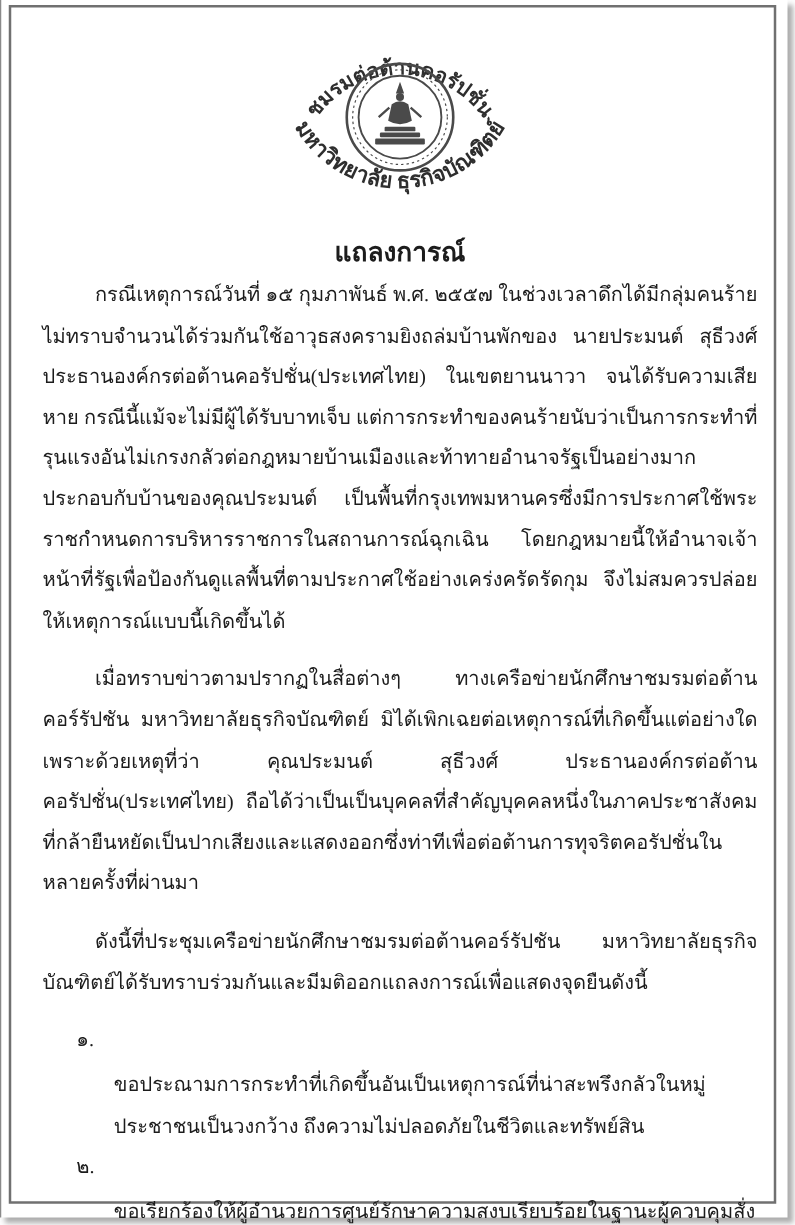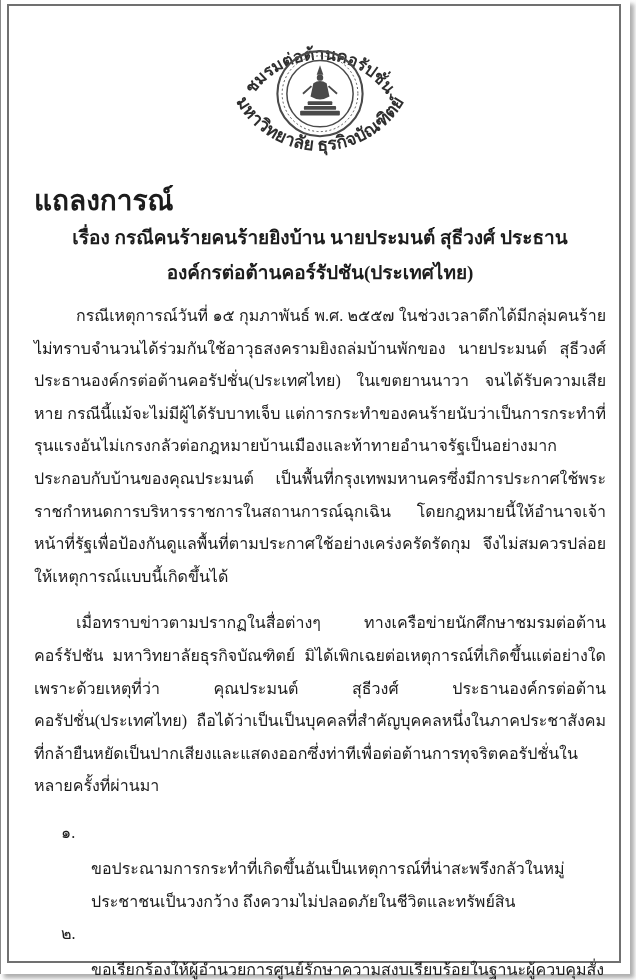--- a/index.html
+++ b/index.html
@@ -25,21 +25,22 @@
     pointer-events:none;
   }
   .content{
     position:absolute;
     left:33px;top:10px;
     width:572px;
   }
   .logo-wrap{ text-align:center; margin-top:8px; }
   .logo-wrap svg{ display:inline-block; }
   .doc-title{
-    font-size:28px;
+    text-align:center;
+    font-size:21px;
     font-weight:bold;
     margin:22px 0 4px 0;
     line-height:30px;
   }
   .doc-subject{
     text-align:center;
     font-size:19px;
     font-weight:bold;
     line-height:35px;
     margin:2px 18px 10px 18px;
@@ -106,26 +107,26 @@
         </g>
 
         <text class="seal-text" font-size="18.5">
           <textPath href="#arcBot" startOffset="50%" text-anchor="middle">มหาวิทยาลัย ธุรกิจบัณฑิตย์</textPath>
         </text>
       </svg>
     </div>
 
     <div class="doc-title">แถลงการณ์</div>
 
-    <div class="doc-subject">เรื่อง กรณีคนร้ายคนร้ายยิงบ้าน นายประมนต์ สุธีวงศ์ ประธานองค์กรต่อต้านคอร์รัปชัน(ประเทศไทย)</div>
 
     <p class="para">กรณีเหตุการณ์วันที่ ๑๕ กุมภาพันธ์ พ.ศ. ๒๕๕๗ ในช่วงเวลาดึกได้มีกลุ่มคนร้ายไม่ทราบจำนวนได้ร่วมกันใช้อาวุธสงครามยิงถล่มบ้านพักของ นายประมนต์ สุธีวงศ์ ประธานองค์กรต่อต้านคอรัปชั่น(ประเทศไทย) ในเขตยานนาวา จนได้รับความเสียหาย กรณีนี้แม้จะไม่มีผู้ได้รับบาทเจ็บ แต่การกระทำของคนร้ายนับว่าเป็นการกระทำที่รุนแรงอันไม่เกรงกลัวต่อกฎหมายบ้านเมืองและท้าทายอำนาจรัฐเป็นอย่างมาก ประกอบกับบ้านของคุณประมนต์ เป็นพื้นที่กรุงเทพมหานครซึ่งมีการประกาศใช้พระราชกำหนดการบริหารราชการในสถานการณ์ฉุกเฉิน โดยกฎหมายนี้ให้อำนาจเจ้าหน้าที่รัฐเพื่อป้องกันดูแลพื้นที่ตามประกาศใช้อย่างเคร่งครัดรัดกุม จึงไม่สมควรปล่อยให้เหตุการณ์แบบนี้เกิดขึ้นได้</p>
 
     <p class="para">เมื่อทราบข่าวตามปรากฏในสื่อต่างๆ ทางเครือข่ายนักศึกษาชมรมต่อต้านคอร์รัปชัน มหาวิทยาลัยธุรกิจบัณฑิตย์ มิได้เพิกเฉยต่อเหตุการณ์ที่เกิดขึ้นแต่อย่างใด เพราะด้วยเหตุที่ว่า คุณประมนต์ สุธีวงศ์ ประธานองค์กรต่อต้านคอรัปชั่น(ประเทศไทย) ถือได้ว่าเป็นเป็นบุคคลที่สำคัญบุคคลหนึ่งในภาคประชาสังคมที่กล้ายืนหยัดเป็นปากเสียงและแสดงออกซึ่งท่าทีเพื่อต่อต้านการทุจริตคอรัปชั่นในหลายครั้งที่ผ่านมา</p>
 
+    <p class="para">ดังนี้ที่ประชุมเครือข่ายนักศึกษาชมรมต่อต้านคอร์รัปชัน มหาวิทยาลัยธุรกิจบัณฑิตย์ได้รับทราบร่วมกันและมีมติออกแถลงการณ์เพื่อแสดงจุดยืนดังนี้</p>
 
     <div class="statement-list">
       <div class="list-item">
         <span class="list-num">๑.</span>
         <span class="list-text">ขอประณามการกระทำที่เกิดขึ้นอันเป็นเหตุการณ์ที่น่าสะพรึงกลัวในหมู่ประชาชนเป็นวงกว้าง ถึงความไม่ปลอดภัยในชีวิตและทรัพย์สิน</span>
       </div>
       <div class="list-item">
         <span class="list-num">๒.</span>
         <span class="list-text">ขอเรียกร้องให้ผู้อำนวยการศูนย์รักษาความสงบเรียบร้อยในฐานะผู้ควบคุมสั่งการตามการประกาศใช้พระราชกำหนดการบริหารราชการในสถานการณ์ฉุกเฉิน เร่งนำคนร้ายมาดำเนินคดีตามกฎหมายโดยเร็ว หากไม่สามารถนำคนร้ายมาดำเนินคดีได้ก็ขอให้ท่านได้พิจารณาตัวเอง</span>
       </div>

